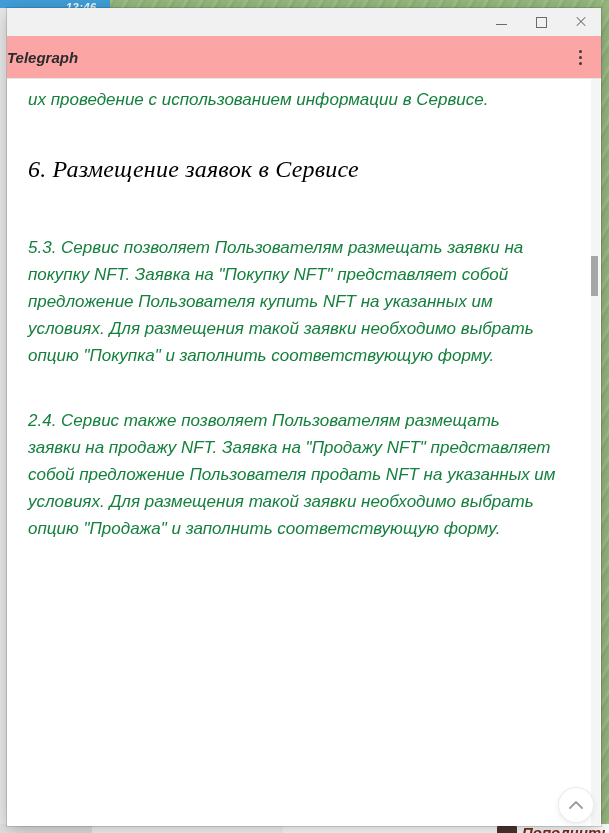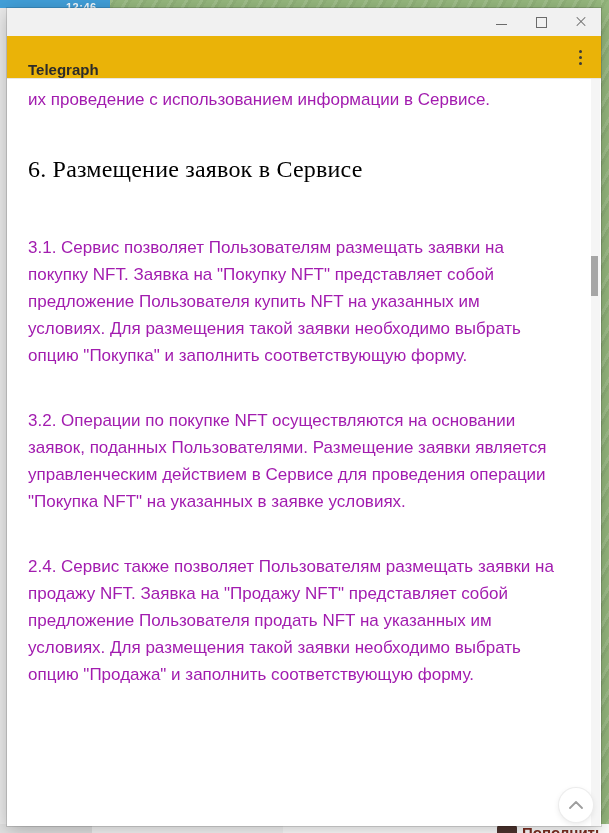--- a/index.html
+++ b/index.html
@@ -1,17 +1,17 @@
 <!DOCTYPE html>
 <html><head>
 <meta charset="utf-8">
 <style>
   html,body{margin:0;padding:0;}
   .screen{position:relative;width:609px;height:833px;overflow:hidden;background:#fff;
-          font-family:"Liberation Sans",sans-serif;-webkit-font-smoothing:antialiased;}
+          font-family:"Liberation Sans",sans-serif;font-style:italic;-webkit-font-smoothing:antialiased;}
 
   
   .green{background-color:#96b87e;
          background-image:repeating-linear-gradient(120deg,rgba(255,255,255,.10) 0 3px,rgba(0,0,0,.04) 3px 6px,transparent 6px 13px);}
   .bg-blue{position:absolute;left:0;top:0;width:110px;height:8px;background:#419fd9;overflow:hidden;}
   .bg-blue .time{position:absolute;left:66px;top:1px;color:rgba(255,255,255,.95);
                  font-size:11px;font-weight:bold;letter-spacing:.5px;}
   .bg-green-top{position:absolute;left:110px;top:0;width:499px;height:8px;}
   .bg-green-right{position:absolute;left:601px;top:0;width:8px;height:824px;}
   .bg-left{position:absolute;left:0;top:8px;width:7px;height:816px;background:#ebebeb;}
@@ -27,30 +27,30 @@
           display:flex;flex-direction:column;overflow:hidden;}
   .titlebar{flex:0 0 28px;height:28px;background:#f1f1f1;display:flex;justify-content:flex-end;}
   .tb-btn{width:40px;height:28px;display:flex;align-items:center;justify-content:center;cursor:default;}
   .i-min{width:11px;height:1px;background:#6b6b6b;margin-top:4px;}
   .i-max{width:9px;height:9px;border:1px solid #6b6b6b;background:transparent;}
   .i-close{position:relative;width:12px;height:12px;}
   .i-close b{position:absolute;left:0;top:5px;width:12px;height:1px;background:#6b6b6b;}
   .i-close b:nth-child(1){transform:rotate(45deg);}
   .i-close b:nth-child(2){transform:rotate(-45deg);}
 
-  .appheader{flex:0 0 43px;height:43px;background:#eab308;border-bottom:1px solid #e7e7e7;
-             display:flex;align-items:flex-end;padding-left:21px;position:relative;box-sizing:border-box;}
+  .appheader{flex:0 0 43px;height:43px;background:#fca5a5;border-bottom:1px solid #e7e7e7;
+             display:flex;align-items:center;position:relative;box-sizing:border-box;}
   .app-title{font-size:15px;font-weight:700;color:#2b2b2b;}
   .kebab{position:absolute;right:9px;top:50%;transform:translateY(-50%);width:24px;height:24px;
          display:flex;flex-direction:column;align-items:center;justify-content:center;gap:3px;cursor:pointer;}
   .kebab i{width:3px;height:3px;background:#3a3a3a;border-radius:50%;}
 
   
   .content{position:relative;flex:1;overflow:hidden;padding:7px 45px 0 21px;}
-  .content p{margin:0 0 38px;font-size:17px;line-height:27px;color:#a21caf;}
+  .content p{margin:0 0 38px;font-size:17px;line-height:27px;color:#15803d;}
   p.intro{margin:0;}
   h2.heading{margin:39px 0 48px;font-family:"Liberation Serif","DejaVu Serif",serif;
              font-weight:500;font-size:24px;line-height:34px;color:#000;letter-spacing:.2px;}
 
   
   .sb-track{position:absolute;right:1px;top:71px;bottom:0;width:9px;background:#f5f5f5;}
   .sb-thumb{position:absolute;right:2px;top:177px;width:7px;height:40px;background:#a6a6a6;}
 
   
   .scroll-top{position:absolute;left:552px;top:780px;width:34px;height:34px;border-radius:50%;
@@ -97,22 +97,21 @@
       <div class="kebab">
         <i></i>
           <i></i>
           <i></i>
       </div>
     </div>
 
     <div class="content">
       <p class="intro">их проведение с использованием информации в Сервисе.</p>
       <h2 class="heading">6. Размещение заявок в Сервисе</h2>
-      <p class="body">3.1. Сервис позволяет Пользователям размещать заявки на покупку NFT. Заявка на "Покупку NFT" представляет собой предложение Пользователя купить NFT на указанных им условиях. Для размещения такой заявки необходимо выбрать опцию "Покупка" и заполнить соответствующую форму.</p>
-      <p class="body">3.2. Операции по покупке NFT осуществляются на основании заявок, поданных Пользователями. Размещение заявки является управленческим действием в Сервисе для проведения операции "Покупка NFT" на указанных в заявке условиях.</p>
+      <p class="body">5.3. Сервис позволяет Пользователям размещать заявки на покупку NFT. Заявка на "Покупку NFT" представляет собой предложение Пользователя купить NFT на указанных им условиях. Для размещения такой заявки необходимо выбрать опцию "Покупка" и заполнить соответствующую форму.</p>
       <p class="body">2.4. Сервис также позволяет Пользователям размещать заявки на продажу NFT. Заявка на "Продажу NFT" представляет собой предложение Пользователя продать NFT на указанных им условиях. Для размещения такой заявки необходимо выбрать опцию "Продажа" и заполнить соответствующую форму.</p>
     </div>
 
     <div class="sb-track">
       <div class="sb-thumb"></div>
     </div>
 
     <div class="scroll-top">
       <svg width="14" height="8" viewBox="0 0 14 8">
         <polyline points="1,7 7,1 13,7" fill="none" stroke="#9e9e9e" stroke-width="1.8" stroke-linecap="round" stroke-linejoin="round"></polyline>

